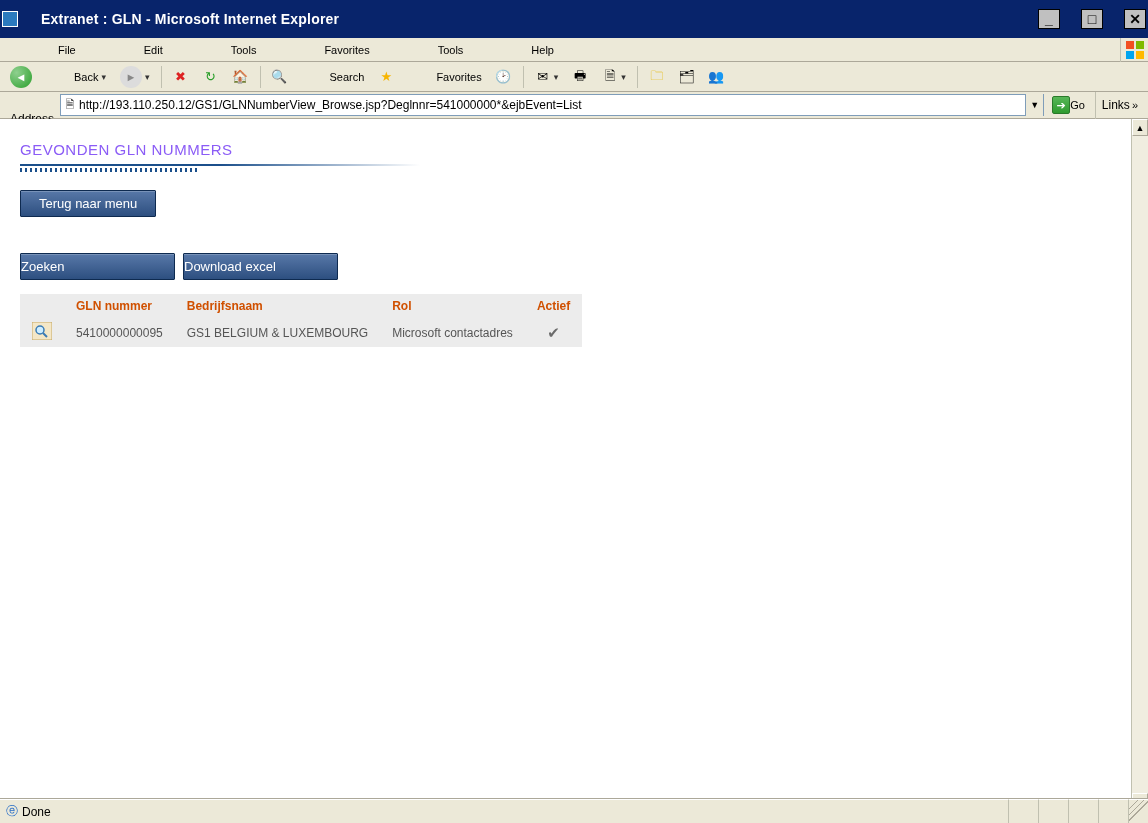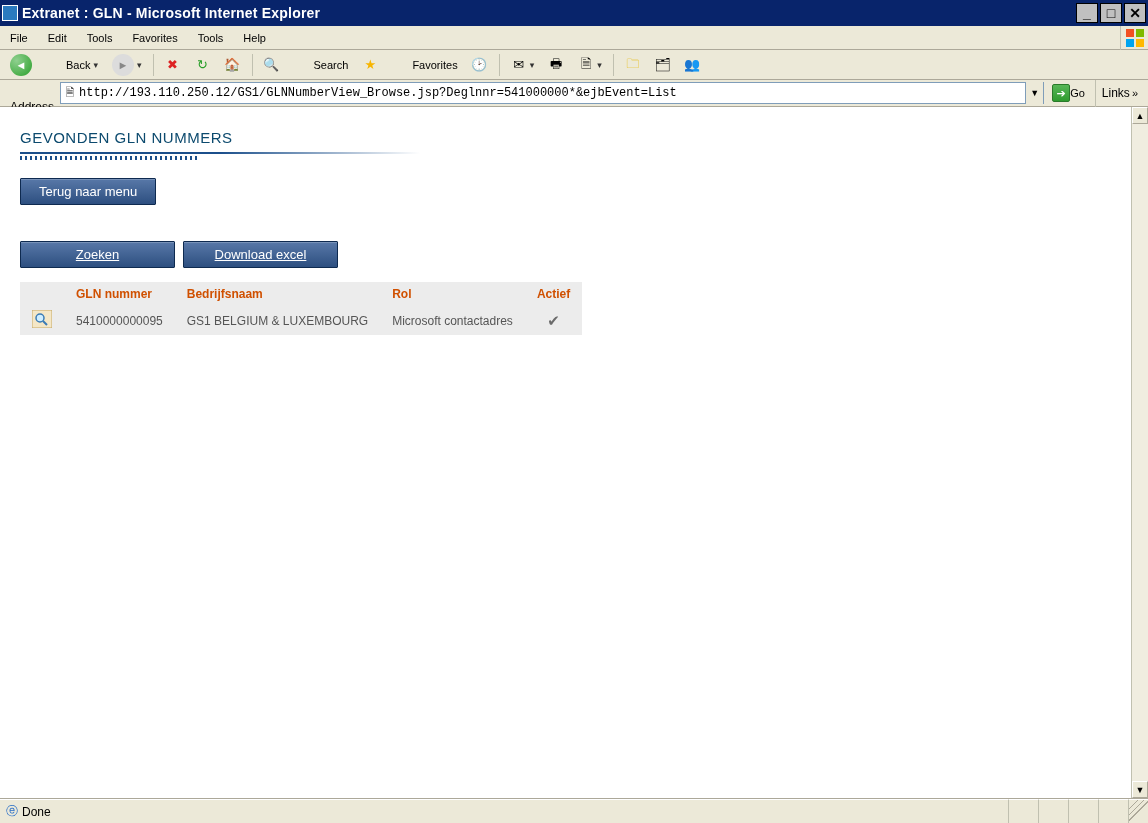--- a/index.html
+++ b/index.html
@@ -1,64 +1,64 @@
 <!DOCTYPE html>
 <html><head>
 <meta charset="utf-8">
 <style>
   * { box-sizing: border-box; margin:0; padding:0; }
   body { width:1148px; height:823px; font-family: Tahoma, Arial, sans-serif; font-size:11px; background:#fff; overflow:hidden; position:relative;}
   
-  .titlebar { height:26px; background:linear-gradient(#08246b,#08246b); display:flex; align-items:center; padding:0 2px; color:#fff; font-weight:bold;}
+  .titlebar { height:38px; background:linear-gradient(#08246b,#08246b); display:flex; align-items:center; padding:0 2px; color:#fff; font-weight:bold;gap:19px;}
   .titlebar .app-icon { width:16px; height:16px; margin-right:4px; background:#2a7abf; border:1px solid #fff; display:inline-block;}
   .titlebar .title { font-size:14px; flex:1; letter-spacing:0.2px;}
   .titlebar .winbtn { width:22px; height:20px; margin-left:2px; background:#c0c0c0; border:1px solid #000; display:flex; align-items:center; justify-content:center; font-size:14px; font-weight:bold; color:#000;}
   
   .menubar { height:24px; background:#ece9d8; border-bottom:1px solid #aca899; display:flex; align-items:center;}
-  .menubar .mitem { padding:3px 10px; cursor:default;}
+  .menubar .mitem { padding:3px 10px; cursor:default;margin-left:48px;}
   .menubar .spacer { flex:1;}
   .menubar .winlogo { width:28px; height:24px; border-left:1px solid #c0c0b0; display:flex; align-items:center; justify-content:center;}
   .winlogo svg { width:18px; height:18px; }
   
   .toolbar { height:30px; background:#ece9d8; border-bottom:1px solid #aca899; display:flex; align-items:center; padding:0 4px; gap:2px;}
   .tbtn { height:24px; display:flex; align-items:center; padding:0 5px; border:1px solid transparent; border-radius:3px; cursor:default;}
-  .tbtn .lbl { margin-left:4px;padding-left:30px; }
+  .tbtn .lbl { margin-left:12px;padding-left:30px; }
   .tsep { width:1px; height:22px; background:#c0c0b0; margin:0 3px;}
   .drop::after { content:"▾"; font-size:9px; margin-left:3px; color:#333;}
   .circle-icon { width:22px; height:22px; border-radius:50%; display:flex; align-items:center; justify-content:center; color:#fff;}
   .backcircle { background:radial-gradient(circle at 30% 30%, #8fd08f, #2a9f2a);}
   .fwdcircle { background:#dcdcdc;}
   .sqicon { width:16px; height:16px; display:flex; align-items:center; justify-content:center; font-size:13px;}
   .x-red { color:#d22;}
   .star-y { color:#f7b500;}
   .globe { color:#2a6fc7;}
   
   .addressbar { height:27px; background:#ece9d8; border-bottom:1px solid #aca899; display:flex; align-items:center; padding:0 4px; }
   .addressbar .albl { font-size:12px; padding:0 6px;margin-top:28px;}
   .addressbar .acontain { flex:1; height:22px; background:#fff; border:1px solid #7f9db9; display:flex; align-items:center;}
   .addressbar .acontain .pageicon { width:18px; text-align:center;}
-  .addressbar input { border:none; outline:none; flex:1; height:18px; font-size:12px; font-family:Liberation Mono, monospace; padding:0;}
+  .addressbar input { border:none; outline:none; flex:1; height:18px; font-size:12px; font-family:Liberation Sans, sans-serif; padding:0;}
   .addressbar .addrdrop { width:18px; height:22px; background:#ece9d8; border-left:1px solid #7f9db9; display:flex; align-items:center; justify-content:center; font-size:9px;}
   .gobtn { height:22px; display:flex; align-items:center; margin-left:4px; padding:0 4px;}
   .gobox { width:18px; height:18px; background:linear-gradient(#57b657,#2f9b2f); border:1px solid #2a7a2a; color:#fff; display:flex; align-items:center; justify-content:center; font-size:11px; border-radius:2px;}
   .links { margin-left:6px; padding:0 6px; border-left:1px solid #c0c0b0; height:27px; display:flex; align-items:center; font-size:12px;}
   .links::after { content:" »"; font-size:11px; margin-left:2px;}
   
   .content-wrap { position:relative; height:691px; background:#fff;}
   .vscroll { position:absolute; top:0; right:0; width:17px; bottom:0; background:#ece9d8; border-left:1px solid #c0c0b0; display:flex; flex-direction:column;}
   .vscroll .arrow { height:17px; background:#ece9d8; border:1px solid #fff; border-right-color:#aca899; border-bottom-color:#aca899; display:flex; align-items:center; justify-content:center; font-size:9px;}
   .vscroll .track { flex:1; background:#f0ede0;}
   .page { padding:22px 20px; font-family:Arial, sans-serif;}
-  .page-title { color:#0c4a6e; font-size:15px; font-weight:normal; letter-spacing:0.5px; }
+  .page-title { color:#8b5cf6; font-size:15px; font-weight:normal; letter-spacing:0.5px; }
   .title-underline { margin-top:6px; height:2px; width:400px; background:linear-gradient(to right,#1b4f8b, #1b4f8b 200px, rgba(27,79,139,0) 400px);}
   .dotted { margin-top:2px; height:4px; width:180px; background:
     repeating-linear-gradient(to right,#1b4f8b 0 2px, transparent 2px 5px);} 
-  .btn3d { display:inline-block; background:linear-gradient(#5878a8,#2d4f80); color:#fff; font-size:13px; padding:5px 18px; margin-top:18px; border:1px solid #0e2a50; border-radius:1px; box-shadow:inset 0 1px 0 rgba(255,255,255,0.2); cursor:default; text-align:center;}
+  .btn3d { display:inline-block; background:linear-gradient(#5878a8,#2d4f80); color:#fff; font-size:13px; padding:5px 18px; margin-top:18px; border:1px solid #0e2a50; border-radius:1px; box-shadow:inset 0 1px 0 rgba(255,255,255,0.2); cursor:default; text-align:left;}
   .btnrow { margin-top:36px; display:flex; gap:8px;}
-  .btnrow .btn3d { margin-top:0; min-width:155px; padding:5px 8px;text-decoration:underline;}
+  .btnrow .btn3d { margin-top:0; min-width:155px; padding:5px 0;}
   
   .datatable { margin-top:14px; border-collapse:collapse; font-size:12px;}
   .datatable th { background:#ececec; color:#d05000; font-weight:bold; text-align:left; padding:5px 12px; }
   .datatable td { padding:4px 12px; color:#555;}
   .datatable tr.alt td { background:#ececec;margin-top:41px;}
   .mag { width:20px; height:18px; display:inline-block;}
   .chk { color:#6b6b6b; font-size:15px; }
   
   .status { position:absolute; bottom:0; left:0; right:0; height:25px; background:#ece9d8; border-top:1px solid #aca899; display:flex; align-items:center; font-size:12px;}
   .status .cell { height:25px; border-left:1px solid #c0c0b0; border-top:1px solid #fff; padding:0 6px; display:flex; align-items:center;}

